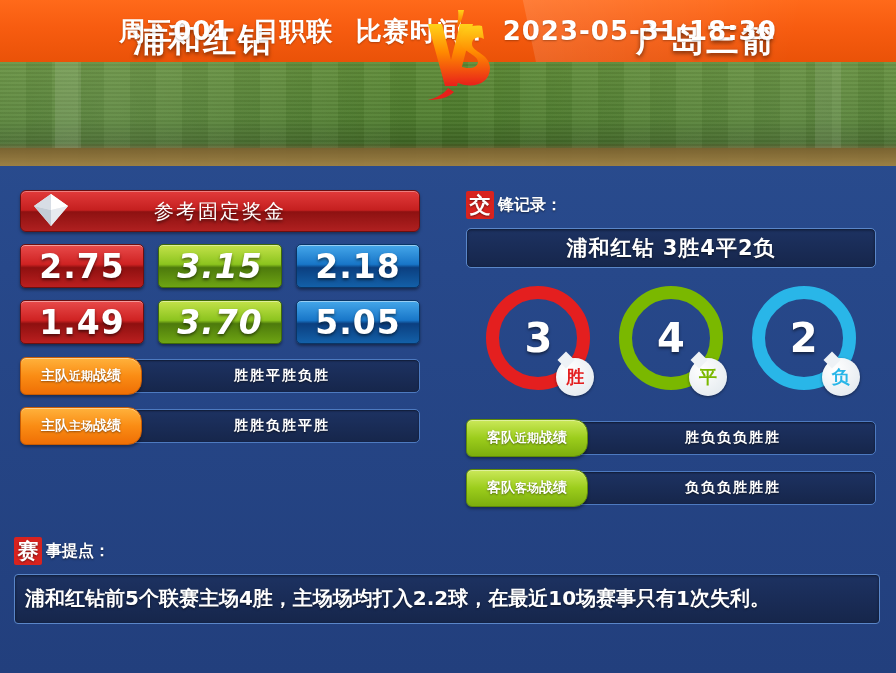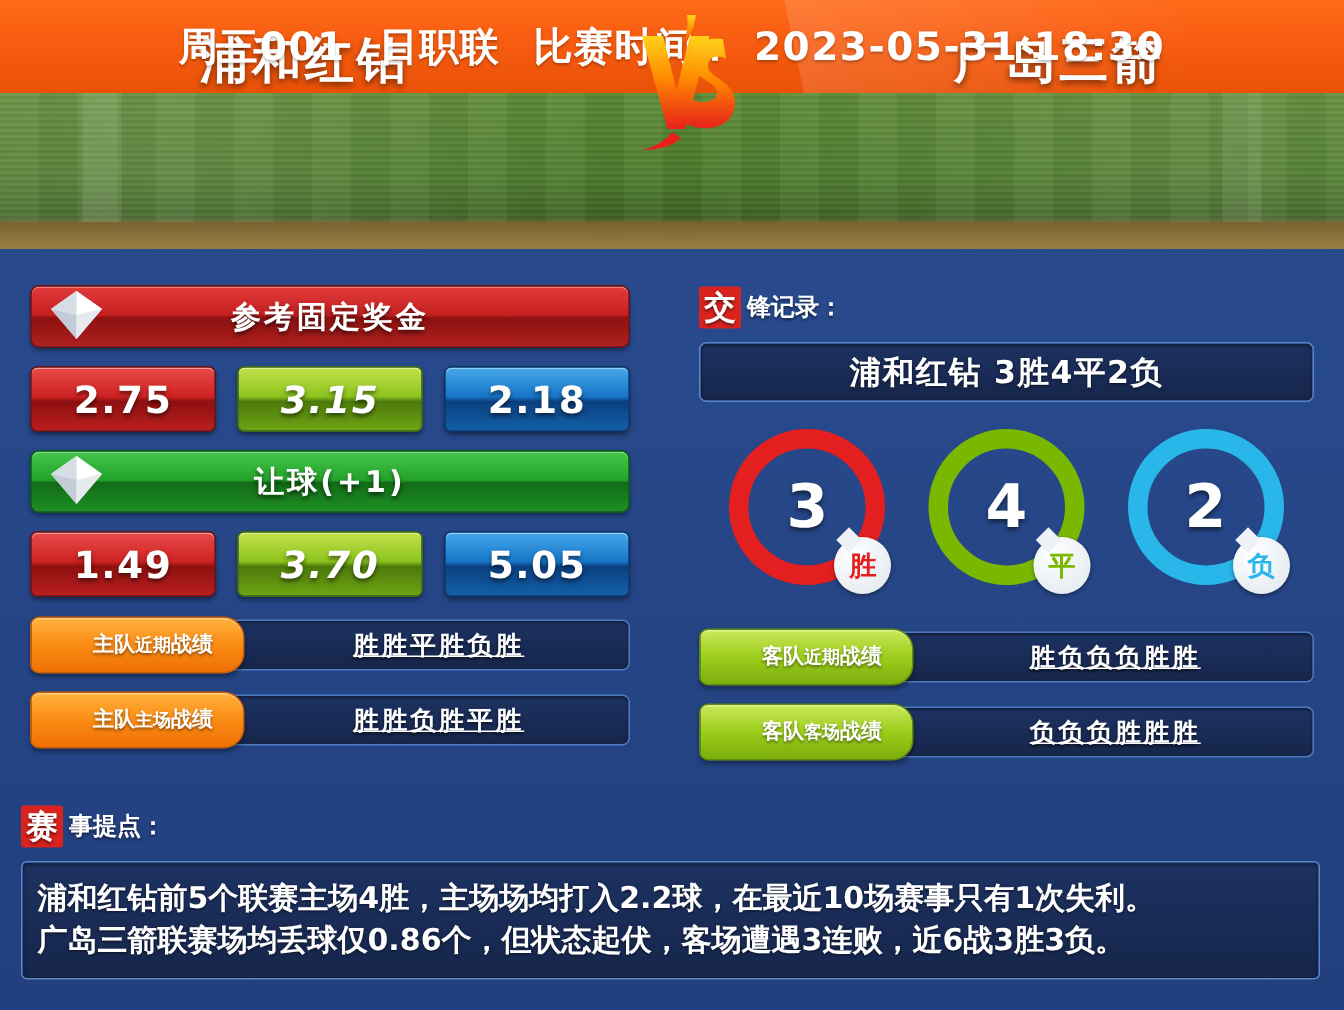--- a/index.html
+++ b/index.html
@@ -46,54 +46,54 @@
   .left-col{position:absolute;left:20px;top:190px;width:400px;}
   .right-col{position:absolute;left:466px;top:190px;width:410px;}
 
   .title-bar{position:relative;height:40px;border-radius:6px;margin-bottom:12px;
     display:flex;align-items:center;justify-content:center;
     box-shadow:0 2px 3px rgba(0,0,0,.35),inset 0 1px 0 rgba(255,255,255,.35);}
   .title-bar.red{background:linear-gradient(180deg,#e23b3b 0%,#c51f1f 48%,#8d1111 52%,#b02020 100%);
     border:1px solid #6d0f0f;}
   .title-bar.green{background:linear-gradient(180deg,#45c64a 0%,#23a22b 48%,#126b16 52%,#1f8f23 100%);
     border:1px solid #0d5a11;}
-  .title-bar .cap{color:#fff;font-size:20px;font-weight:bold;letter-spacing:2px;
+  .title-bar .cap{color:#fff;font-size:20px;font-weight:normal;letter-spacing:2px;
     text-shadow:0 2px 3px rgba(0,0,0,.55);}
   .gem{position:absolute;left:12px;top:2px;width:36px;height:34px;}
 
   .odds-row{display:flex;gap:14px;margin-bottom:12px;}
   .odd{flex:1;height:42px;border-radius:5px;display:flex;align-items:center;justify-content:center;
-    color:#fff;font-size:25px;font-weight:bold;letter-spacing:1px;
+    color:#fff;font-size:33px;font-weight:bold;letter-spacing:1px;
     text-shadow:0 2px 3px rgba(0,0,0,.5);
     box-shadow:0 2px 3px rgba(0,0,0,.4),inset 0 1px 0 rgba(255,255,255,.45);}
   .odd.red{background:linear-gradient(180deg,#e84b4b 0%,#cf2222 46%,#8e1010 54%,#bb1f1f 100%);
     border:1px solid #6d1010;}
   .odd.green{background:linear-gradient(180deg,#c3e24a 0%,#8cc41e 46%,#4d7a0c 54%,#6ea413 100%);
     border:1px solid #3f6a08;font-style:italic;}
   .odd.blue{background:linear-gradient(180deg,#45a7ea 0%,#1876c8 46%,#0b3f80 54%,#1360a8 100%);
     border:1px solid #0a3566;}
 
   
   .form-row{position:relative;height:36px;margin-top:14px;display:flex;align-items:center;}
   .tag{position:relative;z-index:3;width:120px;height:36px;border-radius:6px;
     display:flex;align-items:center;justify-content:center;flex:none;
     font-size:14px;font-weight:bold;color:#fff;letter-spacing:0;
     text-shadow:0 1px 2px rgba(0,0,0,.45);
-    box-shadow:0 2px 3px rgba(0,0,0,.35),inset 0 1px 0 rgba(255,255,255,.4);padding-left:21px;}
+    box-shadow:0 2px 3px rgba(0,0,0,.35),inset 0 1px 0 rgba(255,255,255,.4);}
   .tag.orange{background:linear-gradient(180deg,#ffb23c 0%,#fa8c14 50%,#ef6f05 100%);
     border:1px solid #c75c04;border-radius:6px 14px 14px 6px;}
   .tag.lime{background:linear-gradient(180deg,#cbe85a 0%,#9ccd1c 50%,#7cae0d 100%);
     border:1px solid #5f8a08;border-radius:6px 14px 14px 6px;}
   .tag .big{font-size:12px;}
   .form-val{margin-left:-12px;flex:1;height:32px;border-radius:5px;
     background:linear-gradient(180deg,#1d3262 0%,#16264b 100%);
     border:1px solid #4d7ac0;box-shadow:inset 0 1px 2px rgba(0,0,0,.5);
     display:flex;align-items:center;justify-content:center;
-    color:#fff;font-size:17px;font-weight:bold;letter-spacing:2px;padding-left:14px;
-    text-shadow:0 1px 2px rgba(0,0,0,.6);text-decoration:underline;}
+    color:#fff;font-size:14px;font-weight:bold;letter-spacing:2px;padding-left:14px;
+    text-shadow:0 1px 2px rgba(0,0,0,.6);}
 
   
   .sec-label{display:flex;align-items:center;height:30px;margin-bottom:8px;}
   .redbox{display:inline-flex;align-items:center;justify-content:center;
     background:#d8231f;color:#fff;font-size:21px;font-weight:bold;
     width:28px;height:28px;border-radius:2px;text-shadow:0 1px 2px rgba(0,0,0,.5);}
   .sec-label .rest{color:#fff;font-size:16px;font-weight:bold;margin-left:4px;
     text-shadow:0 1px 2px rgba(0,0,0,.5);}
   .h2h-bar{height:38px;border-radius:5px;
     background:linear-gradient(180deg,#1d3262 0%,#16264b 100%);
@@ -166,30 +166,20 @@
       </svg>
       <span class="cap">参考固定奖金</span>
     </div>
 
     <div class="odds-row">
       <div class="odd red">2.75</div>
       <div class="odd green">3.15</div>
       <div class="odd blue">2.18</div>
     </div>
 
-    <div class="title-bar green">
-      <svg class="gem" viewBox="0 0 36 34">
-        <polygon points="18,1 35,13 18,33 1,13" fill="#f2f4f7"></polygon>
-        <polygon points="18,1 35,13 18,17" fill="#ffffff"></polygon>
-        <polygon points="18,1 1,13 18,17" fill="#d7dde5"></polygon>
-        <polygon points="1,13 18,33 18,17" fill="#c3ccd6"></polygon>
-        <polygon points="35,13 18,33 18,17" fill="#e6eaef"></polygon>
-      </svg>
-      <span class="cap">让球(+1)</span>
-    </div>
 
     <div class="odds-row">
       <div class="odd red">1.49</div>
       <div class="odd green">3.70</div>
       <div class="odd blue">5.05</div>
     </div>
 
     <div class="form-row">
       <div class="tag orange">
         <span>主队</span>
@@ -261,17 +251,16 @@
     </div>
   </div>
 
   <div class="tips">
     <div class="sec-label">
       <span class="redbox">赛</span>
       <span class="rest">事提点：</span>
     </div>
     <div class="tips-box">
       <div class="tips-line">浦和红钻前5个联赛主场4胜，主场场均打入2.2球，在最近10场赛事只有1次失利。</div>
-      <div class="tips-line">广岛三箭联赛场均丢球仅0.86个，但状态起伏，客场遭遇3连败，近6战3胜3负。</div>
     </div>
   </div>
 
 </div>
 
 </body></html>

